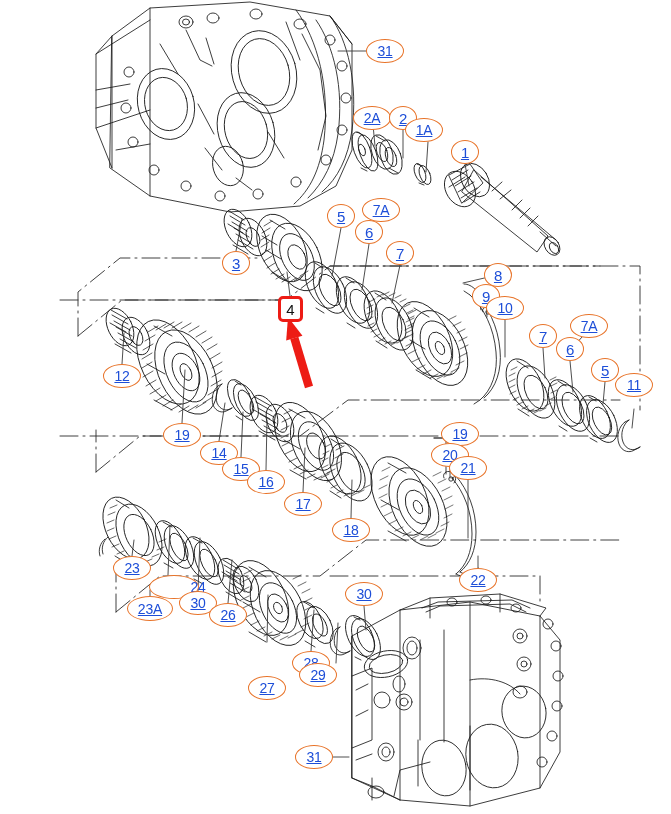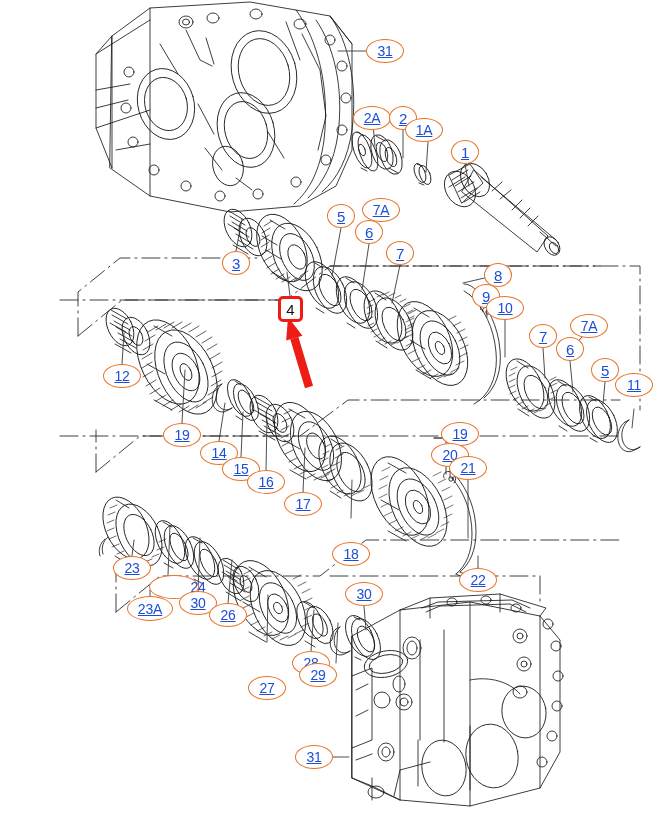--- a/index.html
+++ b/index.html
@@ -757,21 +757,21 @@
       <div class="callout w2" style="left: 589px; top: 326px; border-color: rgb(232, 116, 42);">7A</div>
       <div class="callout w1" style="left: 570px; top: 349px; border-color: rgb(232, 116, 42);">6</div>
       <div class="callout w1" style="left: 605px; top: 370px; border-color: rgb(232, 116, 42);">5</div>
       <div class="callout w2" style="left: 634px; top: 385px; border-color: rgb(232, 116, 42);">11</div>
       <div class="callout w2" style="left: 122px; top: 376px; border-color: rgb(232, 116, 42);">12</div>
       <div class="callout w2" style="left: 182px; top: 435px; border-color: rgb(232, 116, 42);">19</div>
       <div class="callout w2" style="left: 219px; top: 453px; border-color: rgb(232, 116, 42);">14</div>
       <div class="callout w2" style="left: 241px; top: 469px; border-color: rgb(232, 116, 42);">15</div>
       <div class="callout w2" style="left: 266px; top: 482px; border-color: rgb(232, 116, 42);">16</div>
       <div class="callout w2" style="left: 303px; top: 504px; border-color: rgb(232, 116, 42);">17</div>
-      <div class="callout w2" style="left: 351px; top: 554px; border-color: rgb(232, 116, 42);">18</div>
+      <div class="callout w2" style="left: 351px; top: 530px; border-color: rgb(232, 116, 42);">18</div>
       <div class="callout w2" style="left: 460px; top: 434px; border-color: rgb(232, 116, 42);">19</div>
       <div class="callout w2" style="left: 450px; top: 455px; border-color: rgb(232, 116, 42);">20</div>
       <div class="callout w2" style="left: 468px; top: 468px; border-color: rgb(232, 116, 42);">21</div>
       <div class="callout w2" style="left: 478px; top: 580px; border-color: rgb(232, 116, 42);">22</div>
       <div class="callout w2" style="left: 132px; top: 568px; border-color: rgb(232, 116, 42);">23</div>
       <div class="callout w3" style="left: 150px; top: 608px; border-color: rgb(232, 116, 42);">23A</div>
       <div class="callout w2" style="left: 168px; top: 587px; border-color: rgb(232, 116, 42); padding-left: 48px;">24</div>
       <div class="callout w2" style="left: 198px; top: 603px; border-color: rgb(232, 116, 42);">30</div>
       <div class="callout w2" style="left: 228px; top: 615px; border-color: rgb(232, 116, 42);">26</div>
       <div class="callout w2" style="left: 267px; top: 654px; border-color: rgb(232, 116, 42); margin-top: 22px;">27</div>

